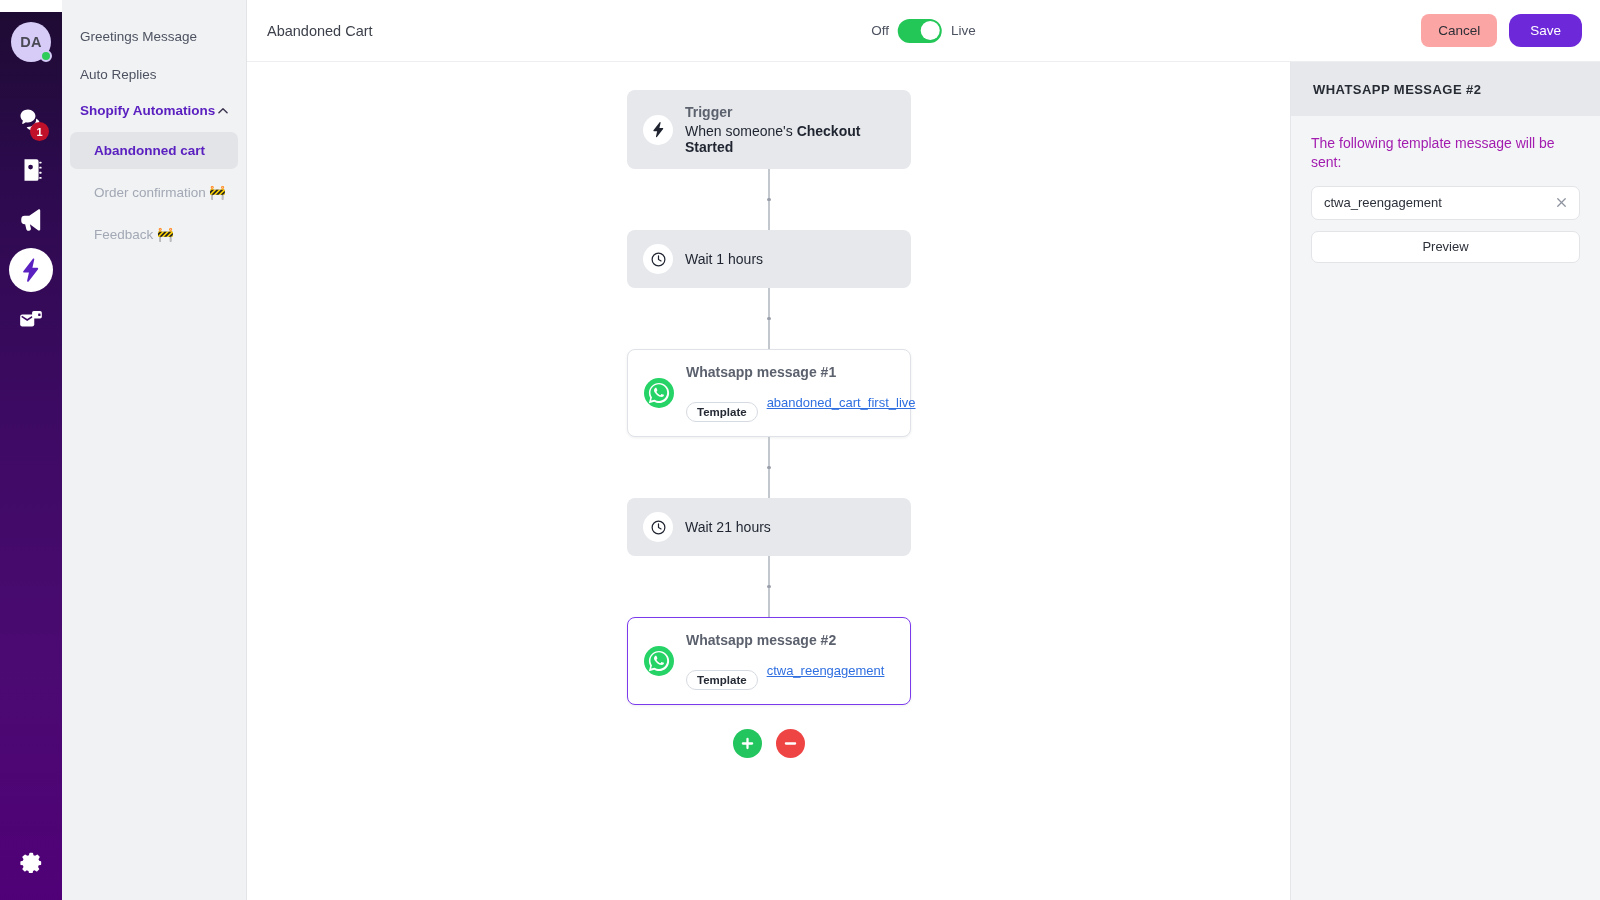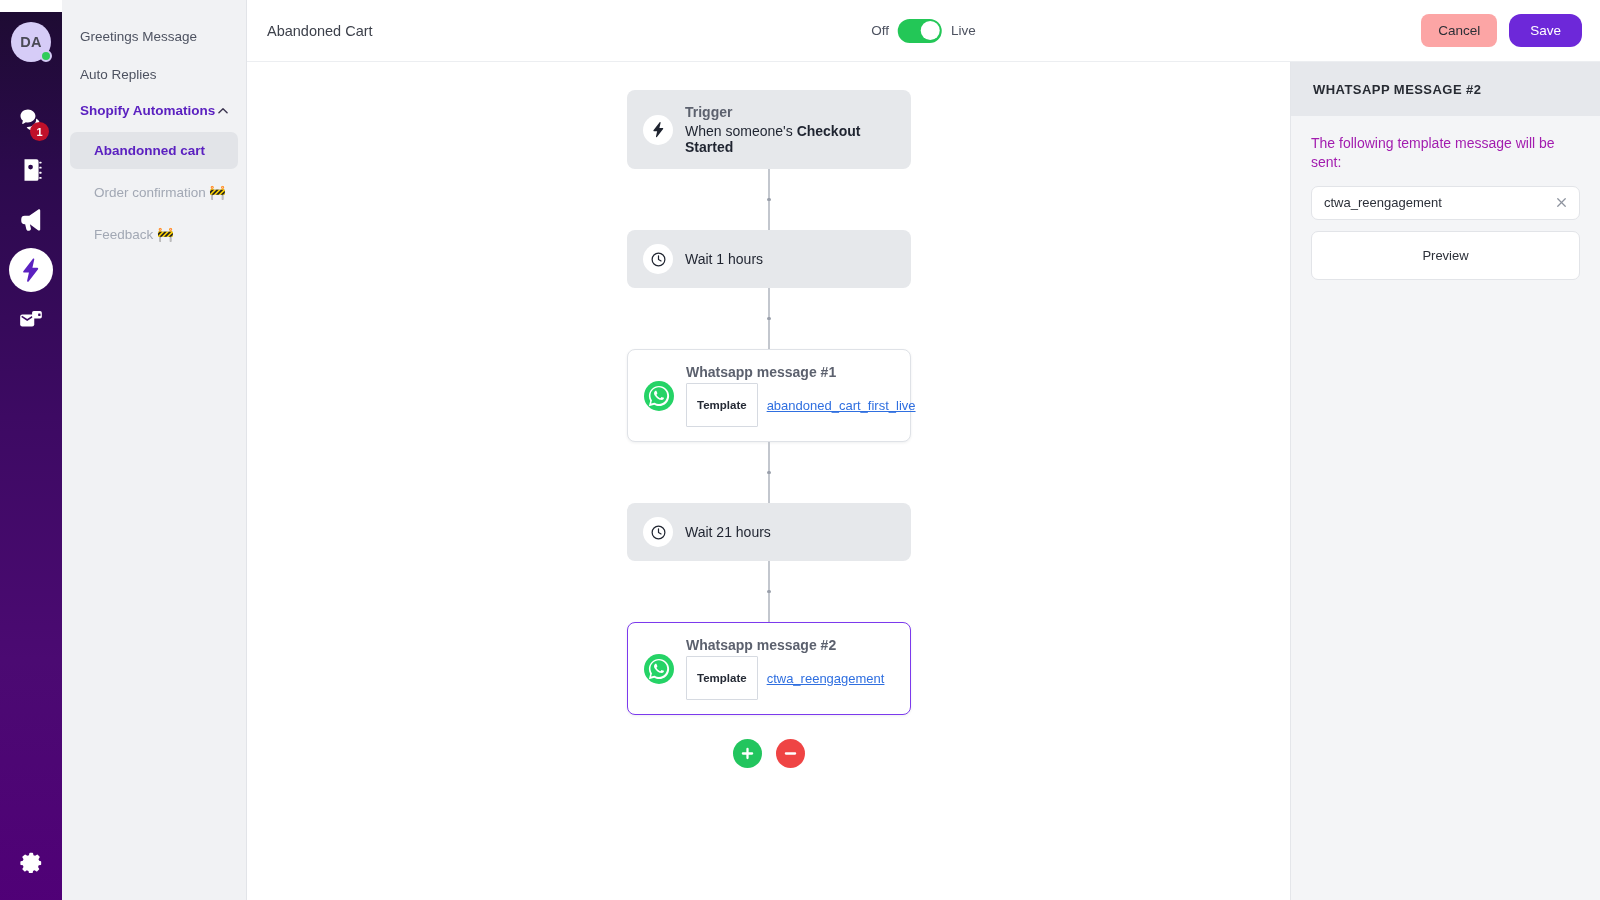--- a/index.html
+++ b/index.html
@@ -140,23 +140,23 @@
   .node-ico svg { width: 17px; height: 17px; display: block; color: #1f2430; }
   .node-ico.wa { background: #25D366; box-shadow: none; }
   .node-ico.wa svg { width: 30px; height: 30px; color: #fff; }
   .node-body { flex: 1 1 auto; min-width: 0; }
   .node-kicker { font-size: 14px; font-weight: 700; color: #5c616e; margin-bottom: 3px; }
   .node-title { font-size: 14px; color: #1f2430; }
   .node-title b { font-weight: 700; }
   .node-line { font-size: 14px; color: #1f2430; }
   .tpl-row { display: flex; align-items: center; gap: 9px; }
   .tpl-chip {
-    border: 1px solid #d6dae1; border-radius: 1px;
-    padding: 15px 10px; font-size: 11.5px; font-weight: 700; color: #252a35;
-    background: #fff; white-space: nowrap;
+    border: 1px solid #d6dae1; border-radius: 10px;
+    padding: 3px 10px; font-size: 11.5px; font-weight: 700; color: #252a35;
+    background: #fff; white-space: nowrap; margin-top: 19px;
   }
   .tpl-link {
     font-size: 13px; color: #2f6fe0; text-decoration: underline;
     cursor: pointer; white-space: nowrap;
   }
   .connector {
     position: relative; height: 61px; width: 100%;
   }
   .connector::before {
     content: ""; position: absolute; left: 50%; top: 0; bottom: 0;
@@ -195,21 +195,21 @@
   .rpanel-desc { font-size: 14px; line-height: 1.35; color: #a21caf; margin-bottom: 14px; }
   .field {
     background: #fff; border: 1px solid #e2e4e8; border-radius: 7px;
     height: 34px; display: flex; align-items: center;
     padding: 0 10px 0 12px; margin-bottom: 11px;
   }
   .field-val { flex: 1 1 auto; font-size: 13px; color: #2c3039; }
   .clear-x { width: 15px; height: 15px; color: #8d939e; cursor: pointer; }
   .clear-x svg { width: 15px; height: 15px; display: block; }
   .preview-btn {
-    width: 100%; height: 49px; background: #fff;
+    width: 100%; height: 32px; background: #fff;
     border: 1px solid #e2e4e8; border-radius: 7px;
     font-size: 13px; color: #2c3039; cursor: pointer;
     font-family: inherit;
   }
   .rpanel-outer {
     width: 310px; flex: 0 0 310px; height: 838px;
     position: relative;
   }
 </style>
 </head>

